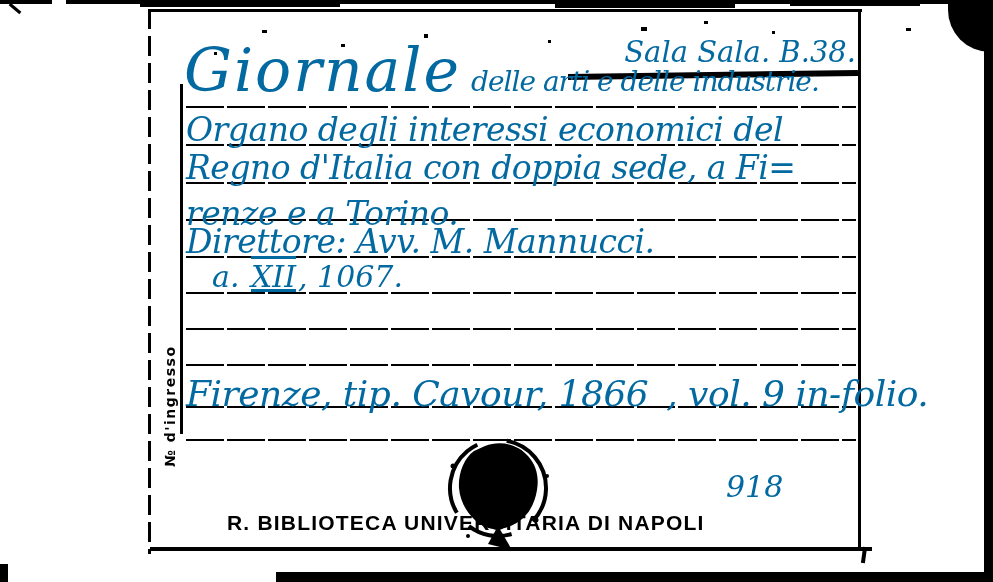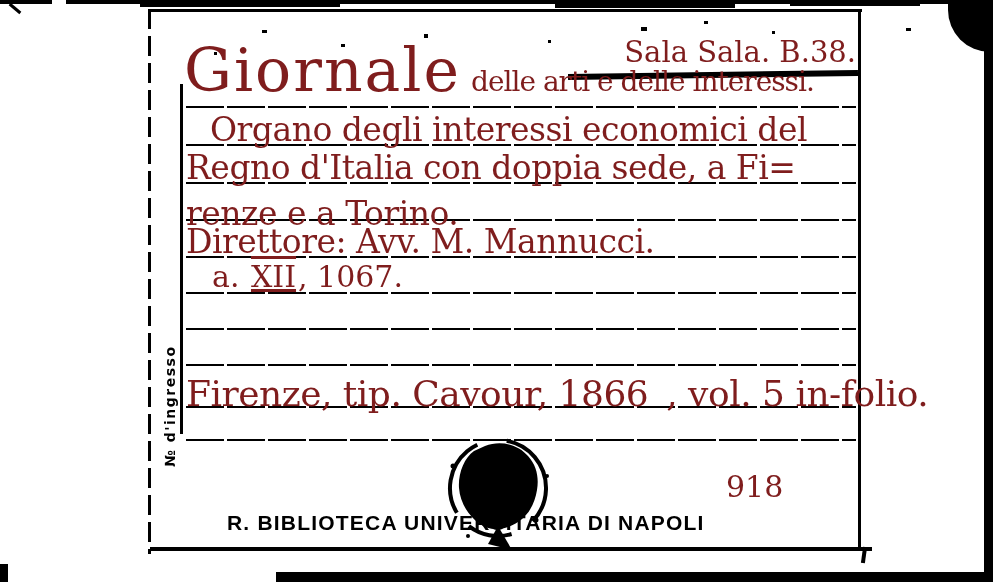--- a/index.html
+++ b/index.html
@@ -3,21 +3,21 @@
 <meta charset="utf-8">
 <style>
   html,body{margin:0;padding:0;}
   body{
     width:993px;height:582px;position:relative;overflow:hidden;
     background:#ffffff;color:#000;
     font-family:"DejaVu Serif", serif;
   }
   .abs{position:absolute;}
   .ink{background:#000;}
-  .hw{color:#7f1d1d;white-space:nowrap;line-height:1;}
+  .hw{font-style:italic;color:#0369a1;white-space:nowrap;line-height:1;}
   .rule{
     position:absolute;left:186px;width:670px;height:2px;
     background:repeating-linear-gradient(90deg,#000 0 38px,rgba(0,0,0,0) 38px 41px);
   }
   .speck{position:absolute;background:#000;}
   .title-line{display:flex;align-items:baseline;gap:10px;}
   .title-word{font-size:60px;letter-spacing:2px;}
   .title-rest{font-size:28px;letter-spacing:-1px;}
   .hw-33{font-size:33px;letter-spacing:-0.5px;}
   .hw-30{font-size:30px;}
@@ -78,37 +78,37 @@
 <div class="rule" style="top:328px;"></div>
 <div class="rule" style="top:364px;"></div>
 <div class="rule" style="top:406px;"></div>
 <div class="rule" style="top:439px;"></div>
 
 <div class="abs hw hw-30" style="left:560px;top:38px;width:296px;text-align:right;font-size:29px;">Sala Sala. B.38.</div>
 <div class="abs ink" style="left:568px;top:72px;width:290px;height:6px;transform:rotate(-0.8deg);"></div>
 
 <div class="abs title-line" style="left:184px;top:40px;">
   <span class="hw title-word">Giornale</span>
-  <span class="hw title-rest">delle arti e delle interessi.</span>
+  <span class="hw title-rest">delle arti e delle industrie.</span>
 </div>
 
-<div class="abs hw hw-33" style="left:186px;top:113px;margin-left:24px;">Organo degli interessi economici del</div>
+<div class="abs hw hw-33" style="left:186px;top:113px;">Organo degli interessi economici del</div>
 <div class="abs hw hw-33" style="left:186px;top:151px;">Regno d'Italia con doppia sede, a Fi=</div>
 <div class="abs hw hw-33" style="left:186px;top:188px;margin-top:9px;">renze e a Torino.</div>
 
 <div class="abs hw hw-33" style="left:186px;top:225px;text-align:center;">Direttore: Avv. M. Mannucci.</div>
 
 <div class="abs hw hw-30" style="left:212px;top:262px;">
   <span>a.</span>
   <span class="year-roman">XII</span><span>, 1067.</span>
 </div>
 
 <div class="abs imprint" style="left:186px;top:376px;">
   <span class="hw hw-28">Firenze, tip. Cavour, 1866</span>
-  <span class="hw hw-28">, vol. 5 in-folio.</span>
+  <span class="hw hw-28">, vol. 9 in-folio.</span>
 </div>
 
 <div class="abs accession" style="left:91px;top:378px;width:160px;height:18px;">№ d'ingresso</div>
 
 <div class="abs hw hw-30" style="left:726px;top:472px;font-size:30px;">918</div>
 
 <div class="abs stamp-text" style="left:227px;top:511px;">R. BIBLIOTECA UNIVERSITARIA DI NAPOLI</div>
 
 <svg class="abs" style="left:440px;top:434px;" width="120" height="124" viewBox="0 0 120 124">
   <circle cx="58" cy="54" r="48" fill="none" stroke="#000" stroke-width="4" stroke-dasharray="70 25 45 18 80 30" transform="rotate(-40 58 54)"></circle>

